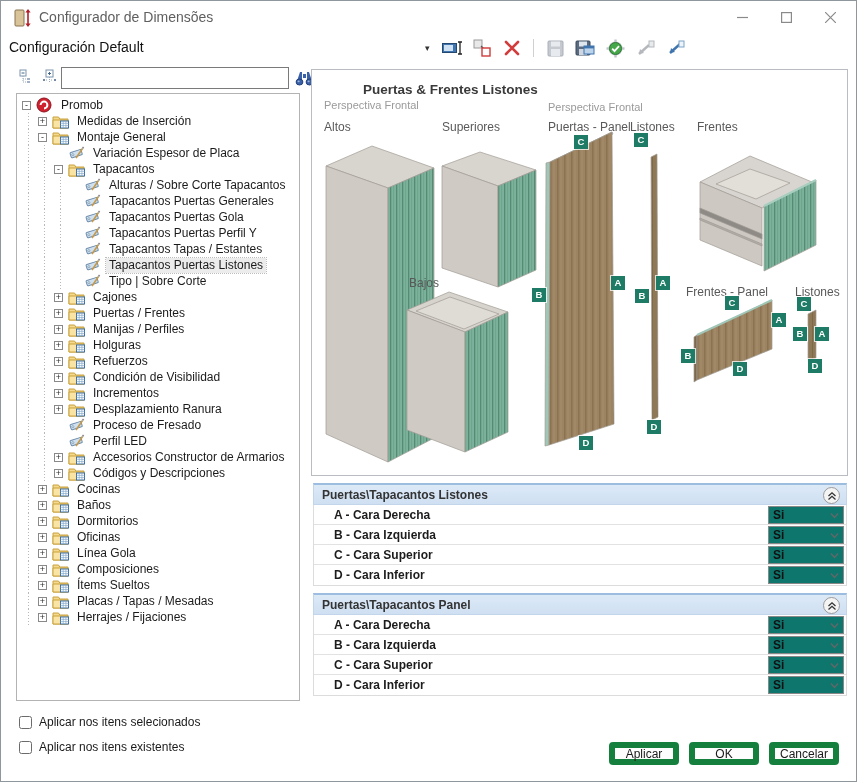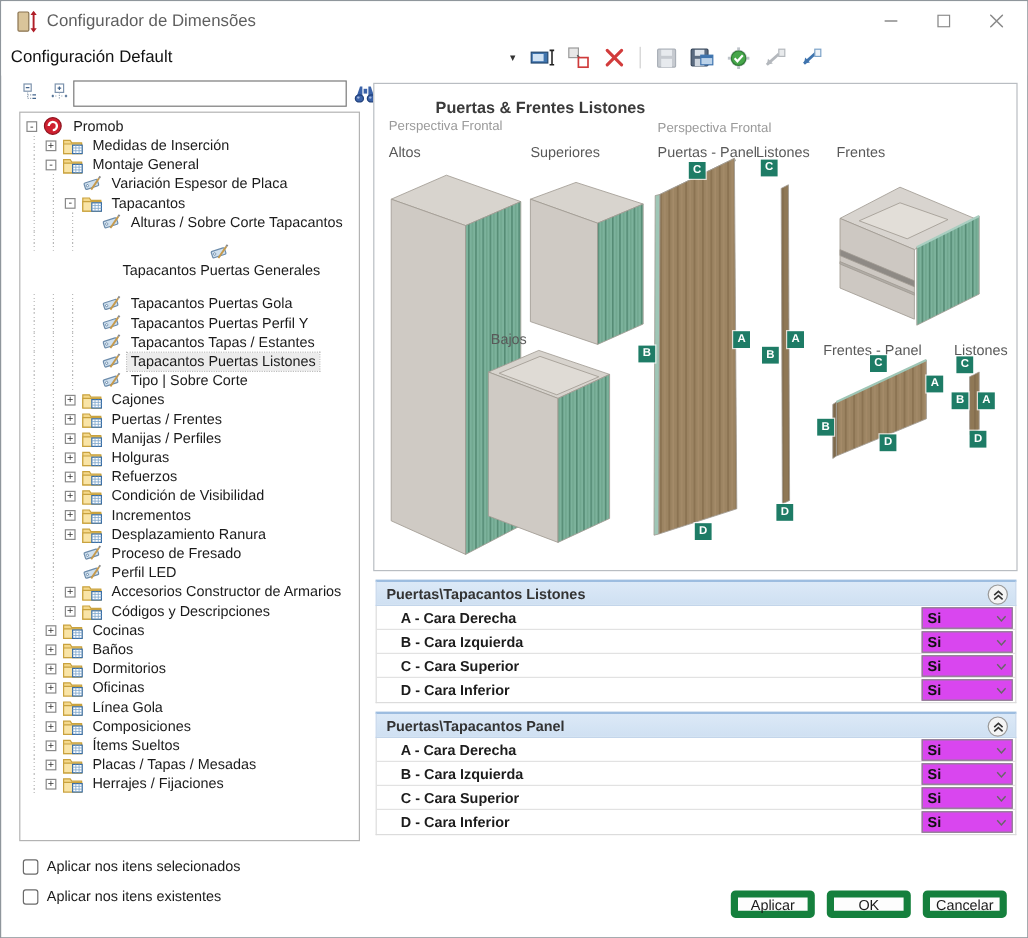--- a/index.html
+++ b/index.html
@@ -49,21 +49,21 @@
 
   
   .section{position:absolute;left:312px;width:534px;background:#fff;font-weight:bold;}
   .sec-header{height:22px;background:linear-gradient(#dce9f7,#cfe0f2);border:1px solid #c3d5ea;border-top:2px solid #9dbde0;position:relative;display:flex;align-items:center;}
   .sec-title{font-size:12px;color:#333;padding-left:8px;}
   .sec-collapse{position:absolute;right:6px;top:2px;width:17px;height:17px;border:1px solid #9a9a9a;border-radius:50%;background:#f4f4f4;display:flex;align-items:center;justify-content:center;}
   .sec-rows{border:1px solid #dcdcdc;border-top:none;}
   .sec-row{height:20px;display:flex;align-items:center;border-bottom:1px solid #e2e2e2;position:relative;}
   .sec-row:last-child{border-bottom:none;}
   .row-label{font-size:12px;color:#1c1c1c;padding-left:20px;}
-  .row-select{position:absolute;right:2px;top:1px;width:76px;height:18px;border:1px solid #888;background:#d946ef;display:flex;align-items:center;font-size:12px;color:#111;padding-left:4px;}
+  .row-select{position:absolute;right:2px;top:1px;width:76px;height:18px;border:1px solid #888;background:#0f766e;display:flex;align-items:center;font-size:12px;color:#111;padding-left:4px;}
   .row-select svg{position:absolute;right:4px;top:5px;}
 
   
   .chk-row{position:absolute;left:18px;display:flex;align-items:center;}
   .chk-box{width:13px;height:13px;border:1px solid #6b6b6b;border-radius:2.5px;background:#fff;margin-right:7px;flex:none;}
   .chk-label{font-size:12px;color:#1b1b1b;}
   .btn{position:absolute;top:741px;width:70px;height:23px;background:#fdfdfd;border:6px solid #15803d;border-radius:4px;font-size:12px;color:#1b1b1b;display:flex;align-items:center;justify-content:center;}
 </style>
 </head>
 <body>
@@ -262,35 +262,35 @@
             <g transform="rotate(-18 8 8)">
               <rect x="2.5" y="5" width="11.5" height="5.5" rx="1" fill="#cfe0ef" stroke="#6d8cab"></rect>
               <circle cx="4.8" cy="7.7" r="1" fill="#fff" stroke="#6d8cab" stroke-width="0.7"></circle>
             </g>
             <line x1="8" y1="12" x2="14.5" y2="2.5" stroke="#c59a4d" stroke-width="1.6"></line>
             <line x1="14.5" y1="2.5" x2="15.6" y2="1" stroke="#8c8c8c" stroke-width="1.6"></line>
           </svg>
         </span>
         <span class="tlabel">Alturas / Sobre Corte Tapacantos</span>
       </div>
-      <div class="tree-row lv3" style="padding-left: 53px; flex-direction: column;">
+      <div class="tree-row lv3" style="padding-left: 53px;">
         <span class="toggle none"></span>
         <span class="ticon">
           <svg width="17" height="14" viewBox="0 0 17 14">
             <g transform="rotate(-18 8 8)">
               <rect x="2.5" y="5" width="11.5" height="5.5" rx="1" fill="#cfe0ef" stroke="#6d8cab"></rect>
               <circle cx="4.8" cy="7.7" r="1" fill="#fff" stroke="#6d8cab" stroke-width="0.7"></circle>
             </g>
             <line x1="8" y1="12" x2="14.5" y2="2.5" stroke="#c59a4d" stroke-width="1.6"></line>
             <line x1="14.5" y1="2.5" x2="15.6" y2="1" stroke="#8c8c8c" stroke-width="1.6"></line>
           </svg>
         </span>
         <span class="tlabel">Tapacantos Puertas Generales</span>
       </div>
-      <div class="tree-row lv3" style="padding-left: 53px; margin-top: 36px;">
+      <div class="tree-row lv3" style="padding-left: 53px;">
         <span class="toggle none"></span>
         <span class="ticon">
           <svg width="17" height="14" viewBox="0 0 17 14">
             <g transform="rotate(-18 8 8)">
               <rect x="2.5" y="5" width="11.5" height="5.5" rx="1" fill="#cfe0ef" stroke="#6d8cab"></rect>
               <circle cx="4.8" cy="7.7" r="1" fill="#fff" stroke="#6d8cab" stroke-width="0.7"></circle>
             </g>
             <line x1="8" y1="12" x2="14.5" y2="2.5" stroke="#c59a4d" stroke-width="1.6"></line>
             <line x1="14.5" y1="2.5" x2="15.6" y2="1" stroke="#8c8c8c" stroke-width="1.6"></line>
           </svg>

